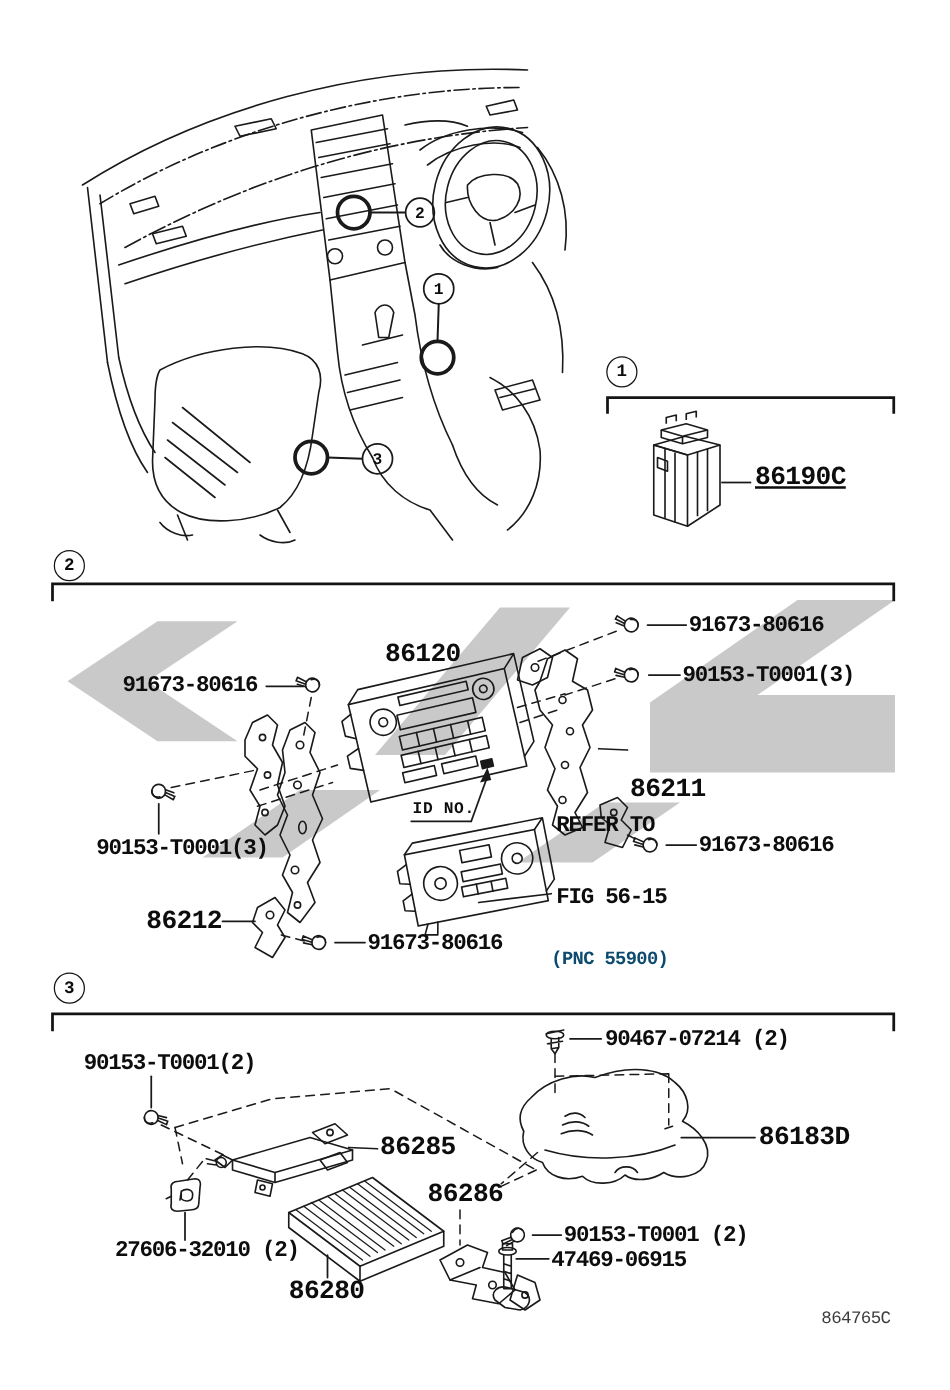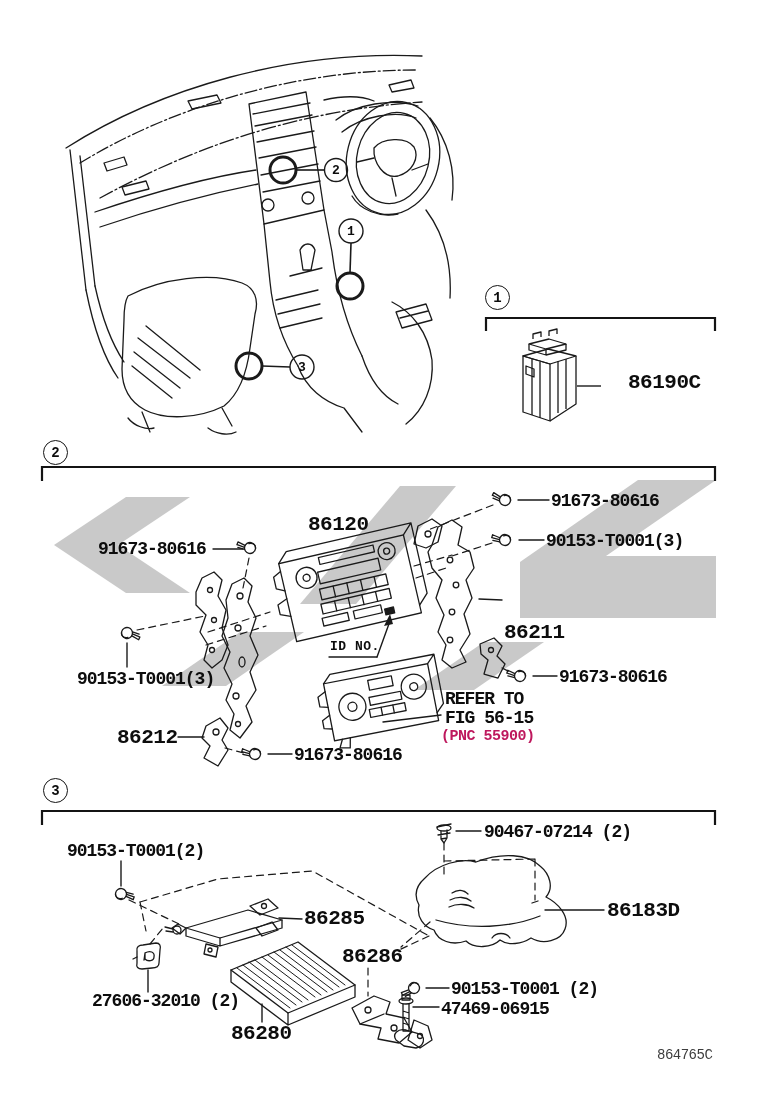--- a/index.html
+++ b/index.html
@@ -4,21 +4,21 @@
 <style>
   html,body{margin:0;padding:0;background:#ffffff;}
   #canvas{position:relative;width:760px;height:1112px;background:#fff;overflow:hidden;
           font-family:"Liberation Mono",monospace;color:#0d0d0d;}
   #art{position:absolute;left:0;top:0;width:760px;height:1112px;}
   .pl{position:absolute;font:700 18px/1.05 "Liberation Mono",monospace;letter-spacing:-1px;
       white-space:nowrap;color:#0d0d0d;}
   .pl-big{position:absolute;font:700 21px/1.05 "Liberation Mono",monospace;letter-spacing:-0.5px;
       white-space:nowrap;color:#0d0d0d;}
   .pl-sm{position:absolute;font:700 15px/1.05 "Liberation Mono",monospace;letter-spacing:-0.5px;
-      white-space:nowrap;color:#be185d;}
+      white-space:nowrap;color:#0c4a6e;margin-top:31px;}
   .pl-id{position:absolute;font:700 13px/1.05 "Liberation Mono",monospace;letter-spacing:0.5px;
       white-space:nowrap;color:#0d0d0d;}
   .secnum{position:absolute;width:25px;height:25px;border:1.5px solid #141414;border-radius:50%;
       font:700 14px/25px "Liberation Mono",monospace;text-align:center;background:#fff;box-sizing:border-box;}
   .callnum{position:absolute;font:700 13px/1 "Liberation Mono",monospace;width:14px;text-align:center;}
   .code{position:absolute;font:400 14px/1 "Liberation Mono",monospace;letter-spacing:-0.5px;color:#3d3d3d;}
 </style>
 </head>
 <body>
 
@@ -290,33 +290,33 @@
   </svg>
 
   <div class="callnum" style="left:329px;top:164px;">2</div>
   <div class="callnum" style="left:344px;top:225px;">1</div>
   <div class="callnum" style="left:295px;top:361px;">3</div>
 
   <div class="secnum" style="left:485px;top:285px;">1</div>
   <div class="secnum" style="left:43px;top:440px;">2</div>
   <div class="secnum" style="left:43px;top:778px;">3</div>
 
-  <div class="pl-big" style="left:628px;top:372px;">86190C</div>
+  <div class="pl-big" style="left:604px;top:372px;text-decoration:underline;">86190C</div>
 
   <div class="pl" style="left:551px;top:492px;">91673-80616</div>
   <div class="pl" style="left:546px;top:532px;">90153-T0001(3)</div>
   <div class="pl-big" style="left:504px;top:590px;margin-top:32px;">86211</div>
   <div class="pl" style="left:559px;top:668px;">91673-80616</div>
   <div class="pl" style="left:98px;top:540px;">91673-80616</div>
   <div class="pl" style="left:77px;top:670px;">90153-T0001(3)</div>
   <div class="pl-big" style="left:117px;top:727px;">86212</div>
   <div class="pl" style="left:294px;top:746px;">91673-80616</div>
   <div class="pl-big" style="left:308px;top:514px;">86120</div>
   <div class="pl-id" style="left:330px;top:640px;font-family:Liberation Mono, monospace;">ID NO.</div>
-  <div class="pl" style="left:445px;top:690px;">REFER TO</div>
+  <div class="pl" style="left:445px;top:652px;">REFER TO</div>
   <div class="pl" style="left:445px;top:709px;">FIG 56-15</div>
   <div class="pl-sm" style="left:441px;top:729px;">(PNC 55900)</div>
 
   <div class="pl" style="left:67px;top:842px;">90153-T0001(2)</div>
   <div class="pl" style="left:484px;top:823px;">90467-07214 (2)</div>
   <div class="pl-big" style="left:304px;top:908px;">86285</div>
   <div class="pl-big" style="left:342px;top:946px;">86286</div>
   <div class="pl-big" style="left:607px;top:900px;">86183D</div>
   <div class="pl" style="left:92px;top:992px;">27606-32010 (2)</div>
   <div class="pl-big" style="left:231px;top:1023px;">86280</div>

